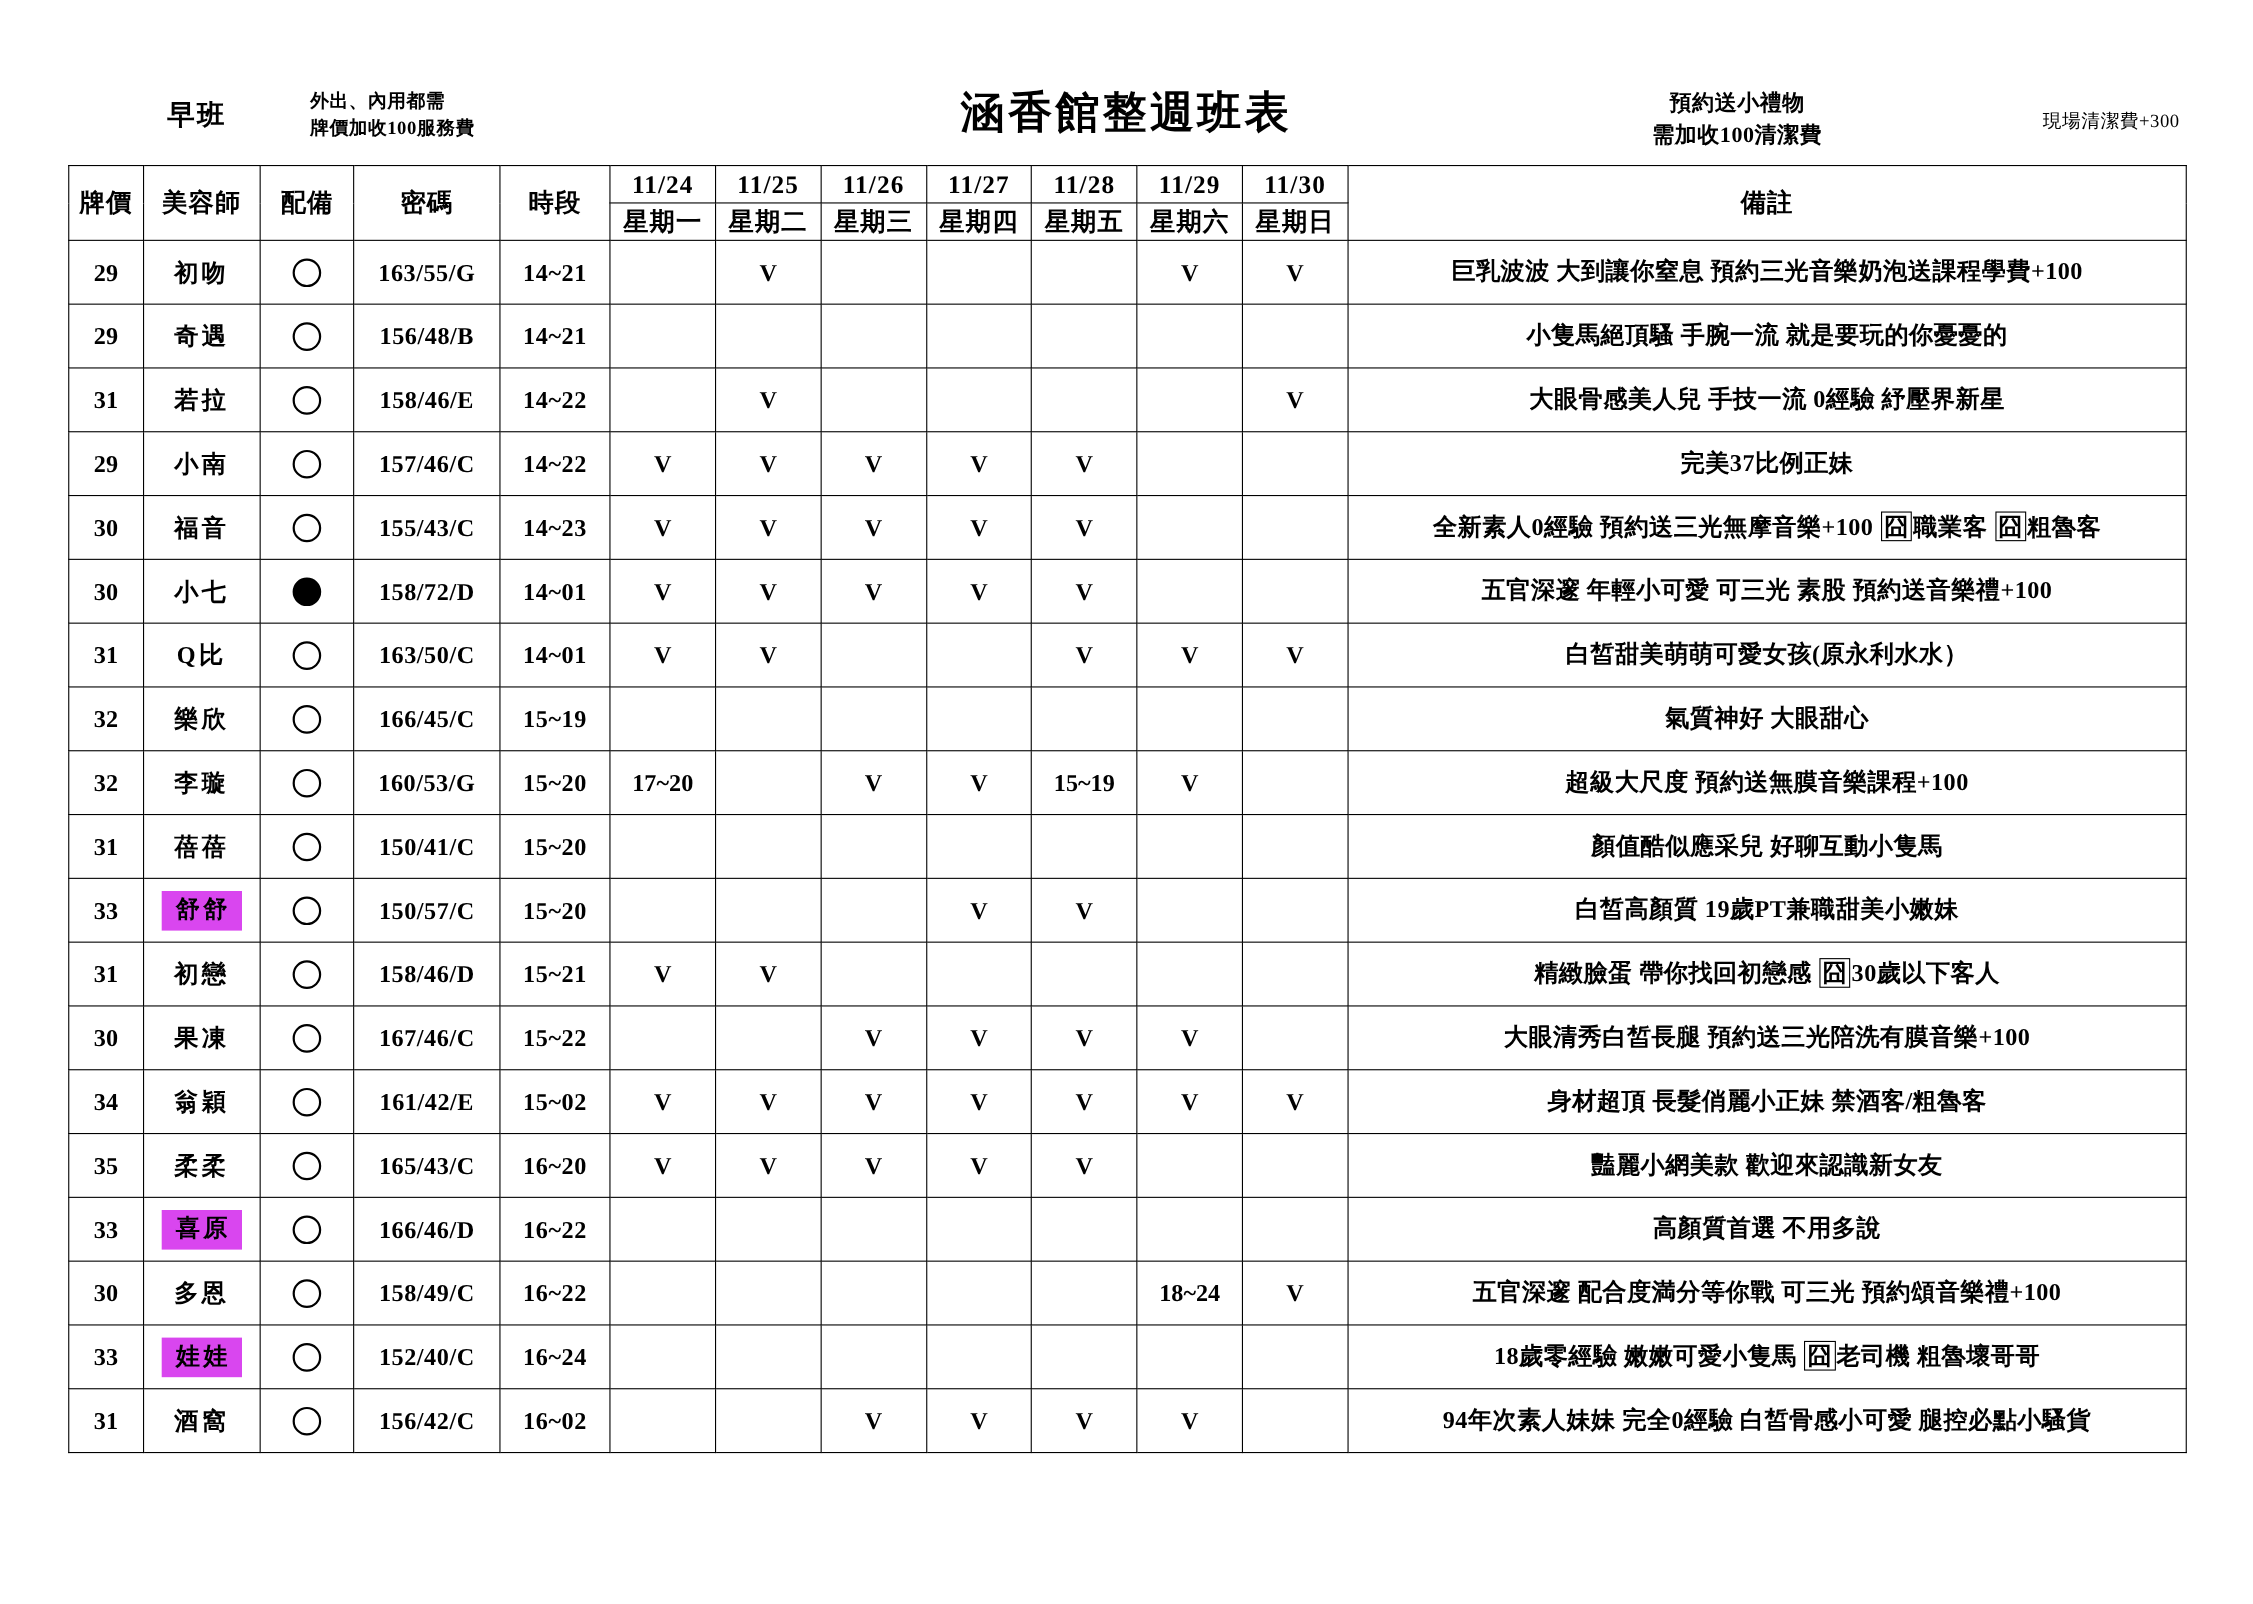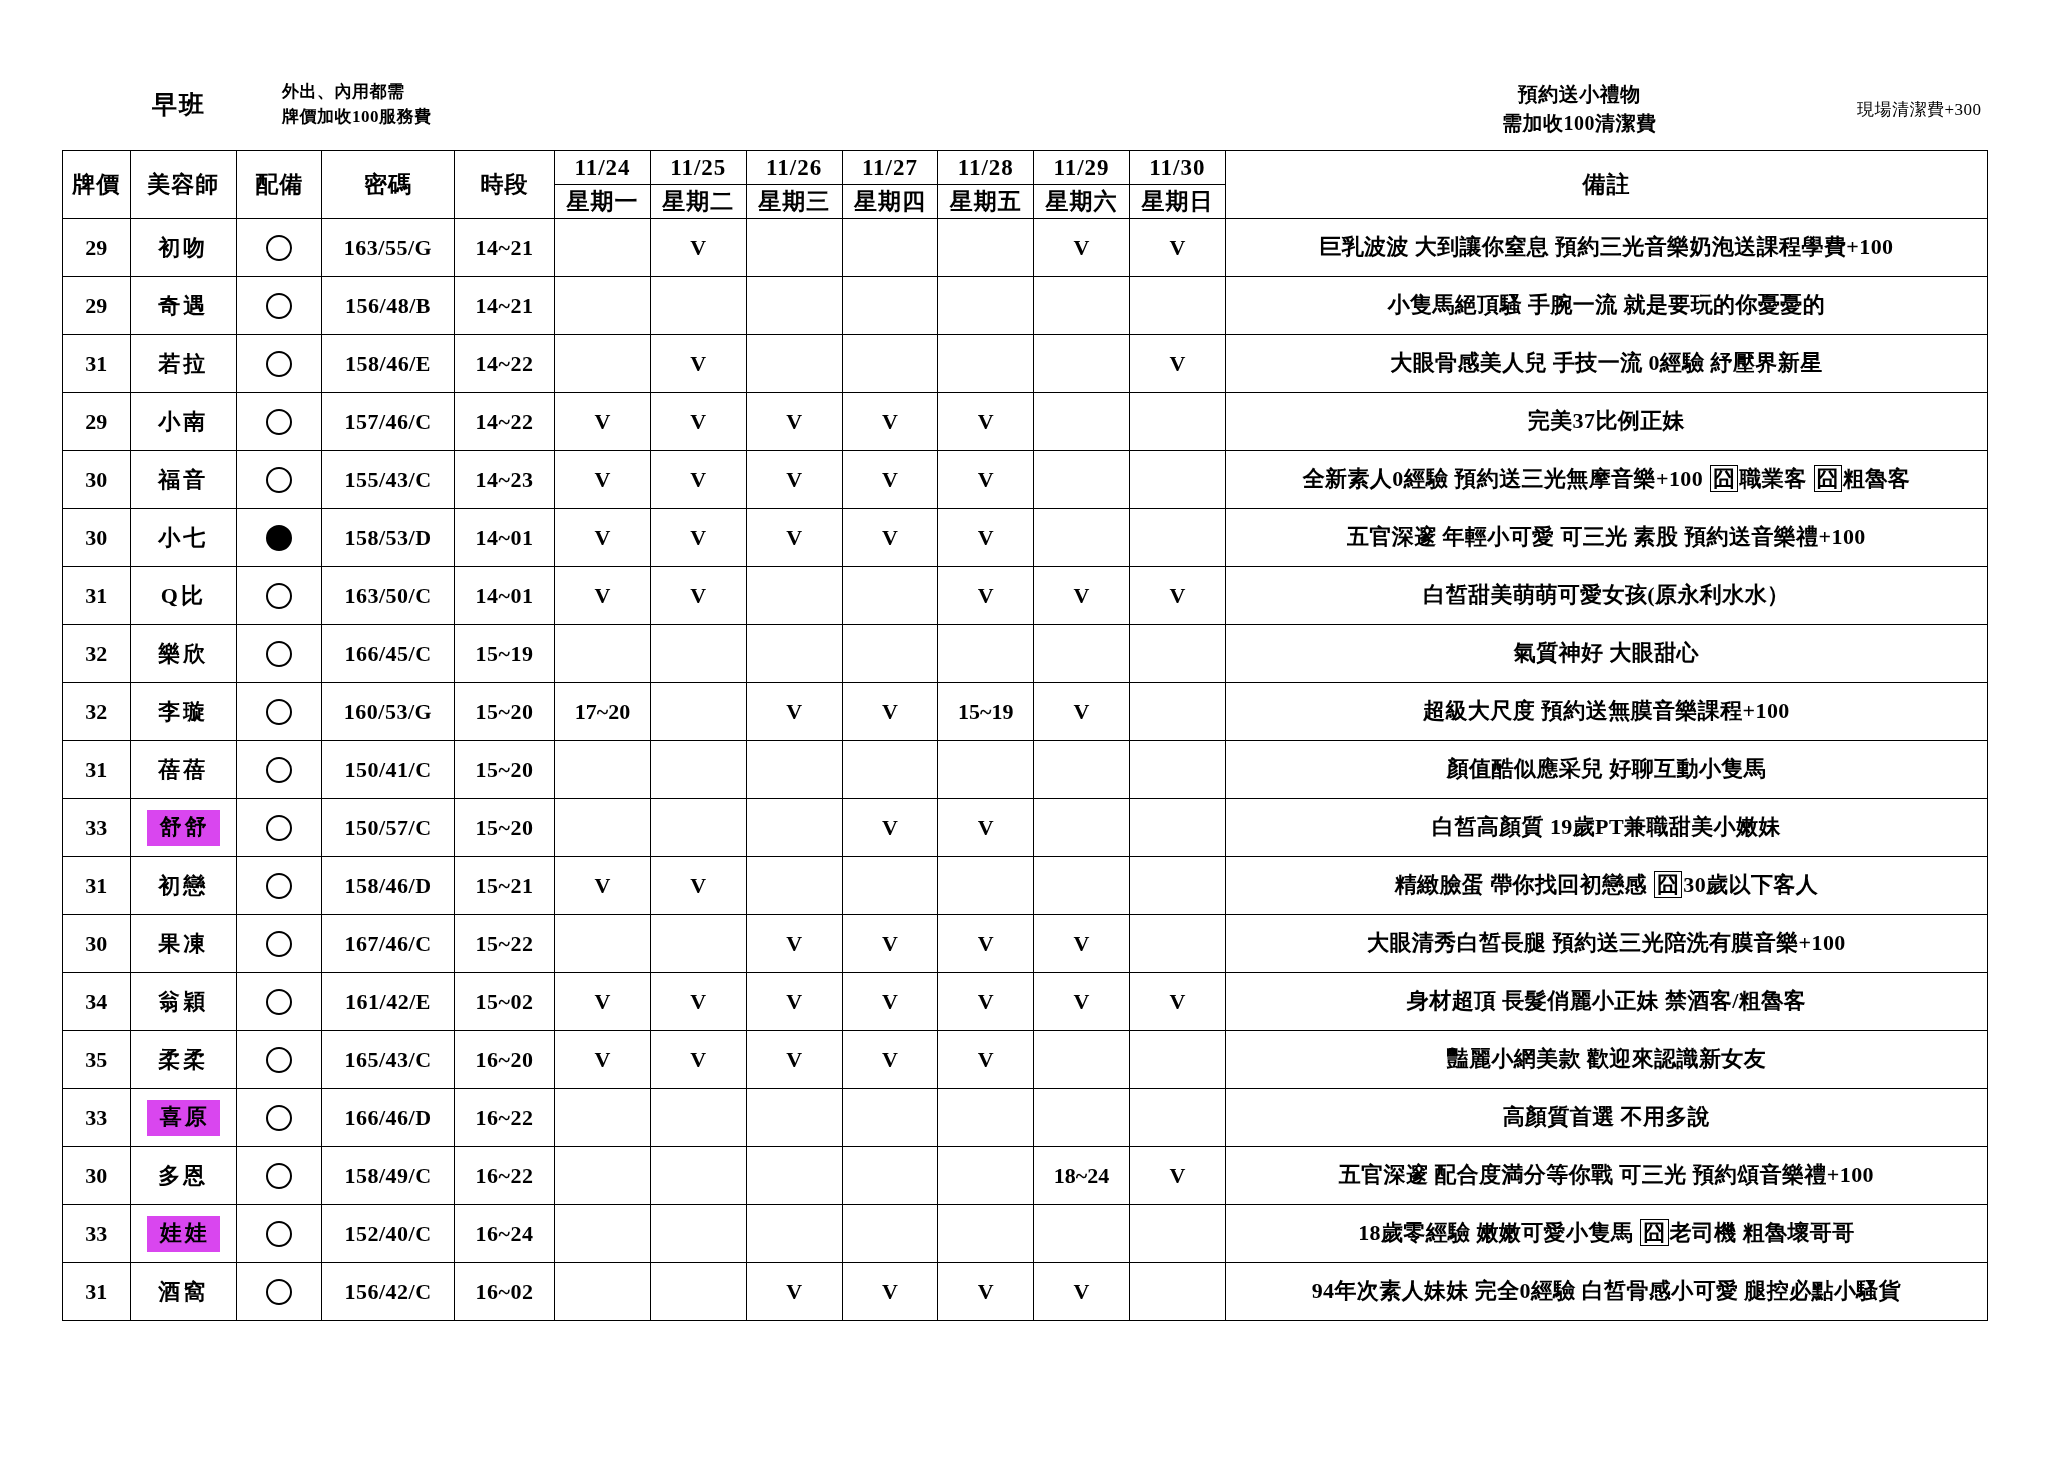--- a/index.html
+++ b/index.html
@@ -163,20 +163,21 @@
 <body>
 
 <div class="page">
 
   <div class="header">
     <div class="hdr-shift">早班</div>
     <div class="hdr-note-left">
       <div>外出、內用都需</div>
       <div>牌價加收100服務費</div>
     </div>
+    <div class="hdr-title">涵香館整週班表</div>
     <div class="hdr-note-right">
       <div>預約送小禮物</div>
       <div>需加收100清潔費</div>
     </div>
     <div class="hdr-note-far">現場清潔費+300</div>
   </div>
 
   <div class="tbl-wrap">
     <table class="sched">
       <colgroup>
@@ -293,21 +294,21 @@
             <td class="mark">V</td>
             <td class="mark">V</td>
             <td class="mark"></td>
             <td class="mark"></td>
             <td class="note">全新素人0經驗 預約送三光無摩音樂+100 <span class="boxed">囧</span>職業客 <span class="boxed">囧</span>粗魯客</td>
           </tr>
           <tr>
             <td class="price">30</td>
             <td class="name">小七</td>
             <td><span class="circ filled"></span></td>
-            <td class="code">158/53/D</td>
+            <td class="code">158/72/D</td>
             <td class="time">14~01</td>
             <td class="mark">V</td>
             <td class="mark">V</td>
             <td class="mark">V</td>
             <td class="mark">V</td>
             <td class="mark">V</td>
             <td class="mark"></td>
             <td class="mark"></td>
             <td class="note">五官深邃 年輕小可愛 可三光 素股 預約送音樂禮+100</td>
           </tr>

